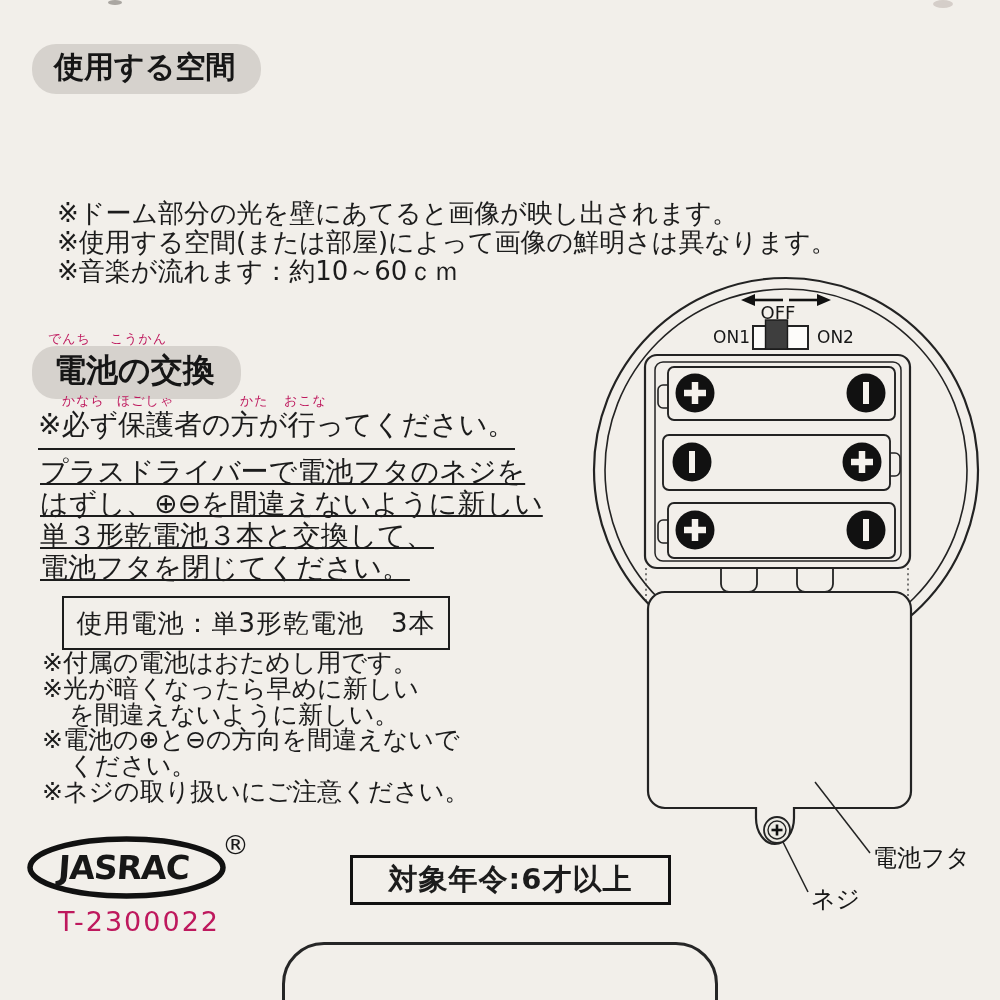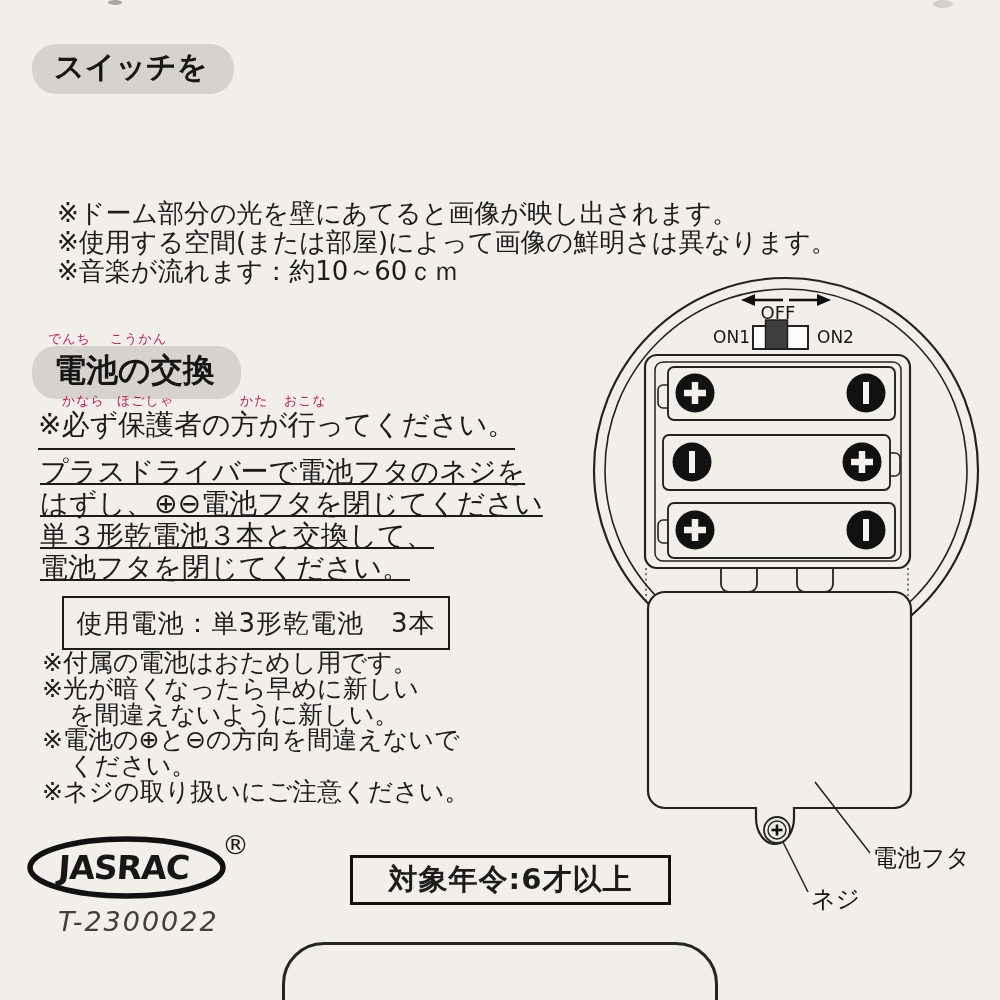--- a/index.html
+++ b/index.html
@@ -38,38 +38,38 @@
     display:flex;align-items:center;justify-content:center;
     font-size:26px;letter-spacing:1px;
   }
   .bnotes{font-size:25px;line-height:25.8px;}
   .bnotes .indent{padding-left:27px;}
   .agebox{
     border:3.5px solid #111;
     display:flex;align-items:center;justify-content:center;
     font-size:29px;font-weight:bold;letter-spacing:1px;
   }
-  .tnum{font-size:27px;letter-spacing:2px;color:#404040;font-style:italic;}
+  .tnum{font-size:27px;letter-spacing:2px;color:#be185d;}
   .bottom-outline{
     border:3px solid #262626;
     border-radius:42px;
   }
   .speck{position:absolute;border-radius:50%;}
   svg text{font-family:"DejaVu Sans", sans-serif;fill:#171717;}
 </style>
 </head>
 <body>
 
 <div class="page">
 
   <div class="speck" style="left:108px;top:0;width:14px;height:5px;background:#6f6a64;opacity:.55;"></div>
   <div class="speck" style="left:933px;top:0;width:20px;height:8px;background:#c9c1ba;opacity:.7;"></div>
 
   <div class="abs" style="left:32px;top:44px;">
-    <span class="badge">スイッチを</span>
+    <span class="badge">使用する空間</span>
   </div>
 
 
   <div class="abs pnotes" style="left:57px;top:199px;">
     <div class="line">※ドーム部分の光を壁にあてると画像が映し出されます。</div>
     <div class="line">※使用する空間(または部屋)によって画像の鮮明さは異なります。</div>
     <div class="line">※音楽が流れます：約10～60ｃｍ</div>
   </div>
 
   <div class="abs" style="left:32px;top:330px;width:240px;height:58px;">
@@ -83,21 +83,21 @@
     <span class="furi" style="left:79px;top:0;">ほごしゃ</span>
     <span class="furi" style="left:202px;top:0;">かた</span>
     <span class="furi" style="left:246px;top:0;">おこな</span>
     <div class="abs" style="left:0;top:14px;">
       <span class="caution-main">※必ず保護者の方が行ってください。</span>
     </div>
   </div>
 
   <div class="abs para" style="left:40px;top:456px;">
     <div class="line">プラスドライバーで電池フタのネジを</div>
-    <div class="line">はずし、⊕⊖電池フタを閉じてください</div>
+    <div class="line">はずし、⊕⊖を間違えないように新しい</div>
     <div class="line">単３形乾電池３本と交換して、</div>
     <div class="line">電池フタを閉じてください。</div>
   </div>
 
   <div class="abs bbox" style="left:62px;top:596px;width:384px;height:50px;">
     <span>使用電池：単3形乾電池　3本</span>
   </div>
 
   <div class="abs bnotes" style="left:42px;top:650px;">
     <div class="line">※付属の電池はおためし用です。</div>

